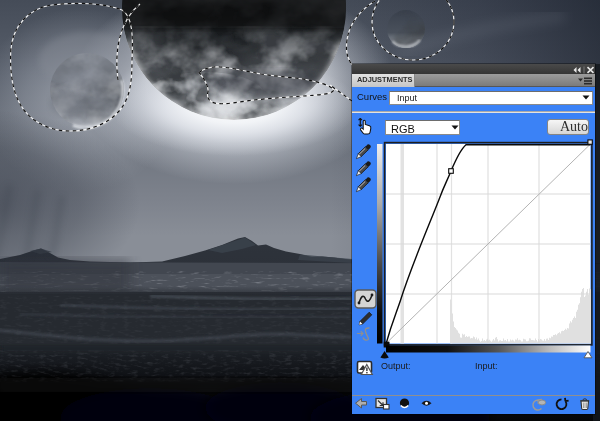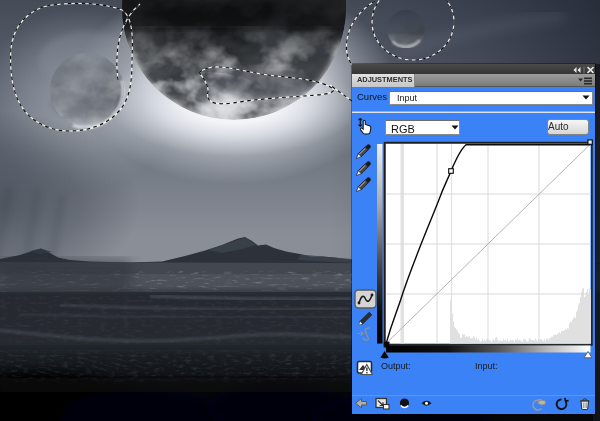--- a/index.html
+++ b/index.html
@@ -231,21 +231,21 @@
 
 <svg class="abs" style="left:4px;top:54px" width="17" height="19" viewBox="0 0 19 22">
 <path d="M2.6,2.4 L4.6,0.4 L6.6,2.4 M2.6,7.6 L4.6,9.6 L6.6,7.6 M4.6,0.8 L4.6,9.2" stroke="#111" stroke-width="1.3" fill="none"></path>
 <path d="M8,10 L8,4 Q8,2.6 9.2,2.6 Q10.4,2.6 10.4,4 L10.4,7.5 L15.3,9 Q17.3,9.7 16.8,12 L15.9,16.7 Q15.5,18.6 13.4,18.6 L10,18.6 Q8.8,18.6 8,17.6 L5.2,14 Q4.4,12.8 5.3,12 Q6.3,11.2 7.2,12.1 L8,13 Z" fill="#fff" stroke="#111" stroke-width="1.2"></path>
 </svg>
 <div class="abs" style="left:33px;top:55.5px;width:73px;height:13px;background:#fff;border:1px solid #8a8a8a;border-top-color:#6d6d6d;"></div>
 <div class="abs" style="left:39px;top:58.5px;font-size:11px;color:#111;">RGB</div>
 <svg class="abs" style="left:99px;top:61px" width="8" height="5" viewBox="0 0 8 5">
       <path d="M0.5,0.5 L7.5,0.5 L4,4.5 Z" fill="#111"></path>
     </svg>
-<div class="abs" style="left:195px;top:54.5px;width:40px;height:14px;background:linear-gradient(#f6f6f6,#d6d6d6);border:1px solid #858585;border-radius:3px;text-align:left;font-size:10px;color:#2e2e2e;line-height:14px;">Auto</div>
+<div class="abs" style="left:195px;top:54.5px;width:40px;height:14px;background:linear-gradient(#f6f6f6,#d6d6d6);border:1px solid #858585;border-radius:3px;text-align:right;font-size:14px;color:#2e2e2e;line-height:14px;font-family:Liberation Serif, serif;">Auto</div>
 
 <svg class="abs" style="left:0;top:0" width="243" height="350" viewBox="0 0 243 350">
 <defs>
 <linearGradient id="vbar" x1="0" y1="0" x2="0" y2="1">
 <stop offset="0" stop-color="#efefef"></stop>
           <stop offset="0.3" stop-color="#aaa"></stop>
           <stop offset="0.6" stop-color="#4a4a4a"></stop>
           <stop offset="0.85" stop-color="#0c0c0c"></stop>
           <stop offset="1" stop-color="#000"></stop>
 </linearGradient>

